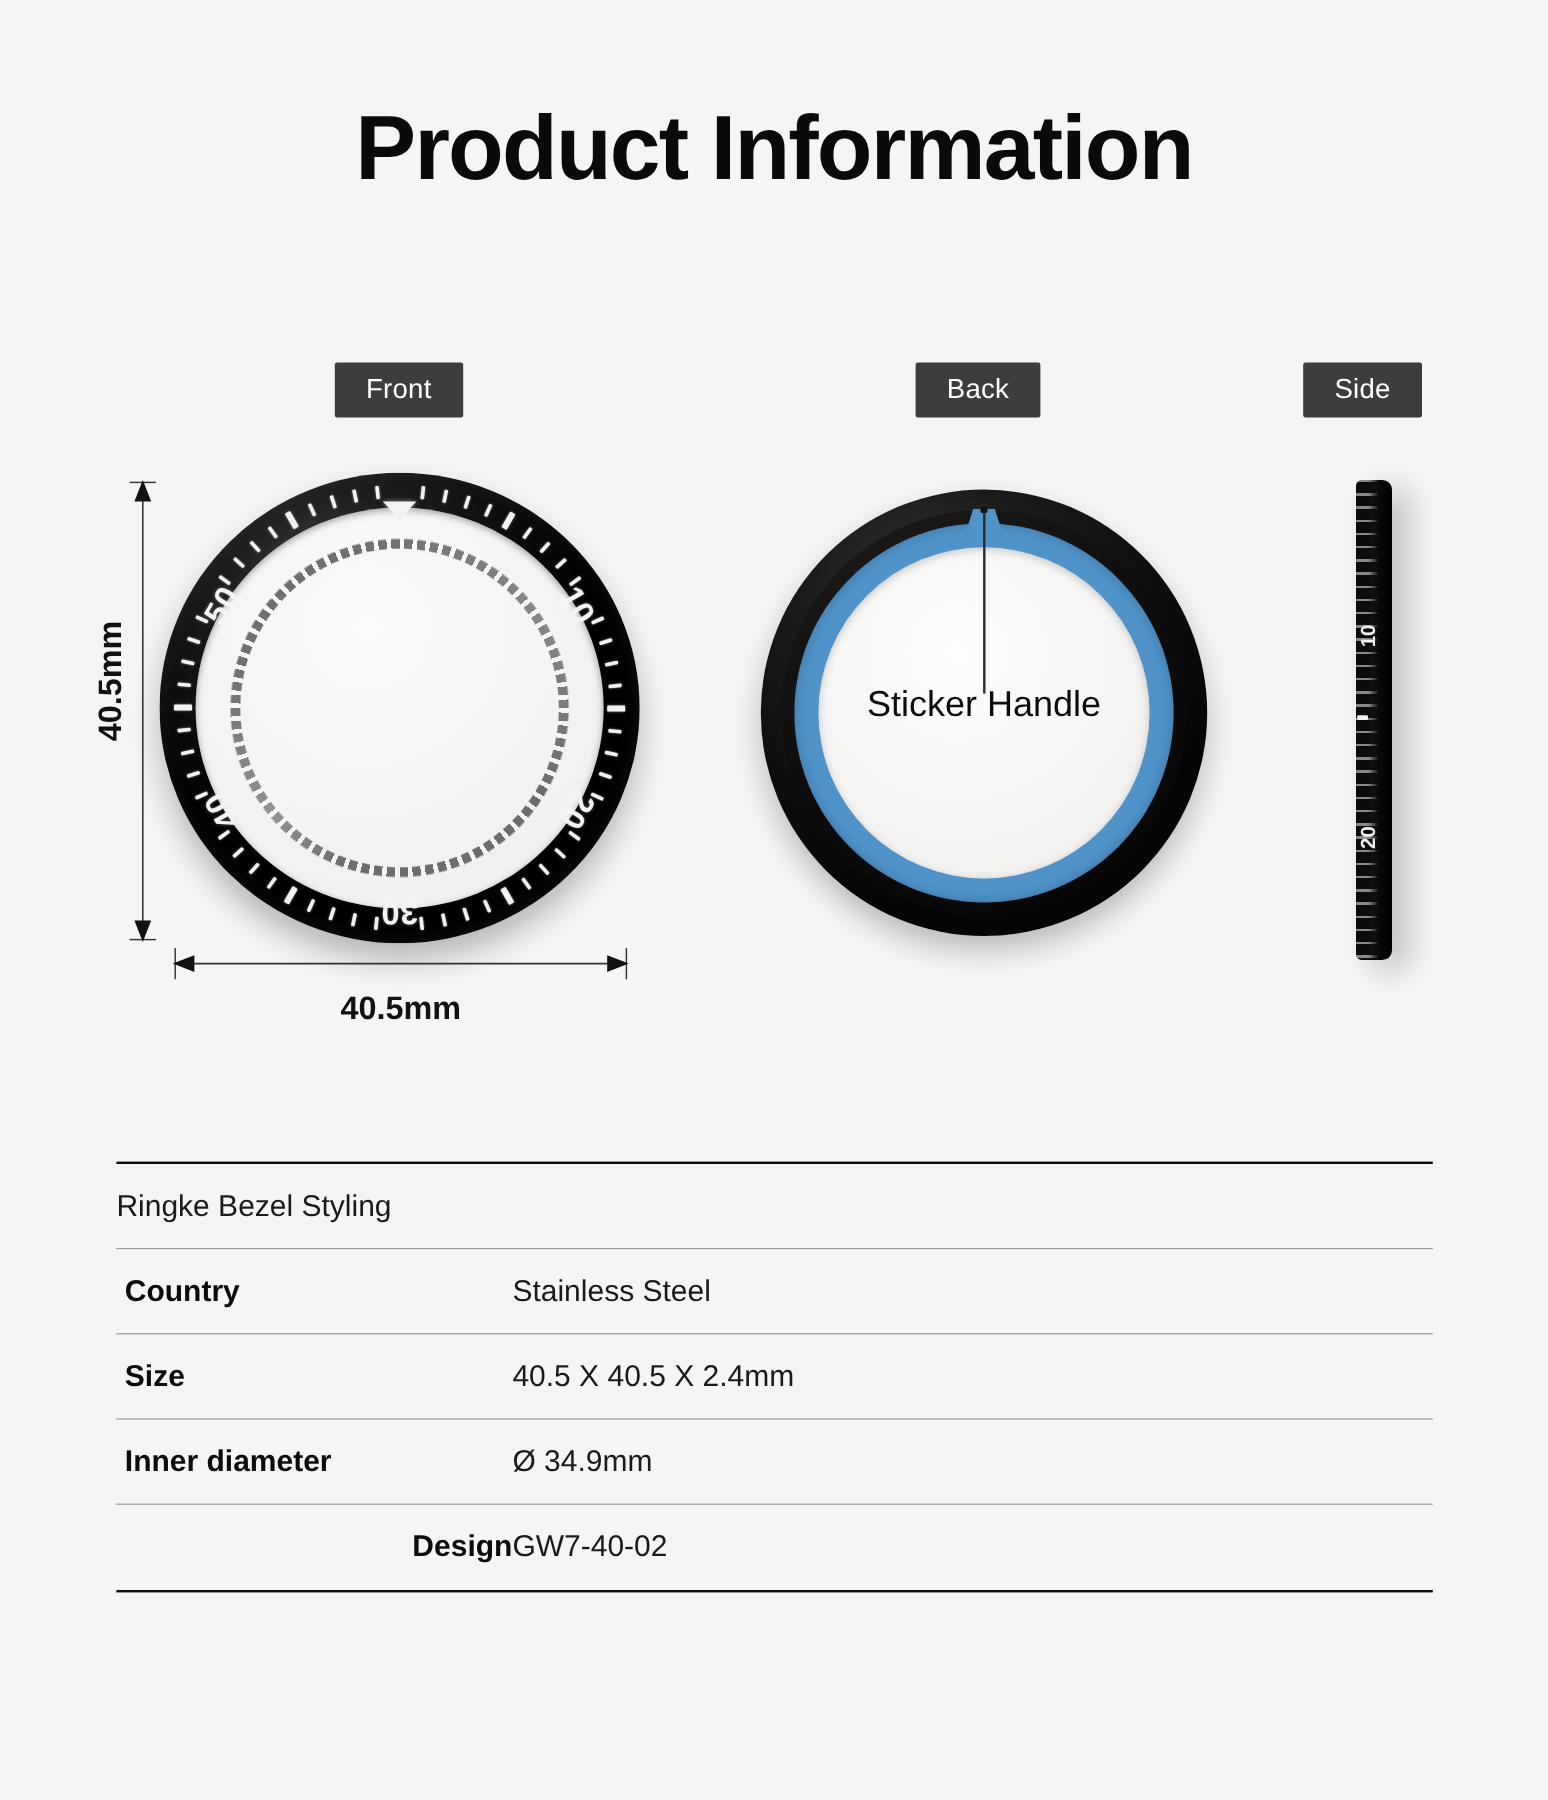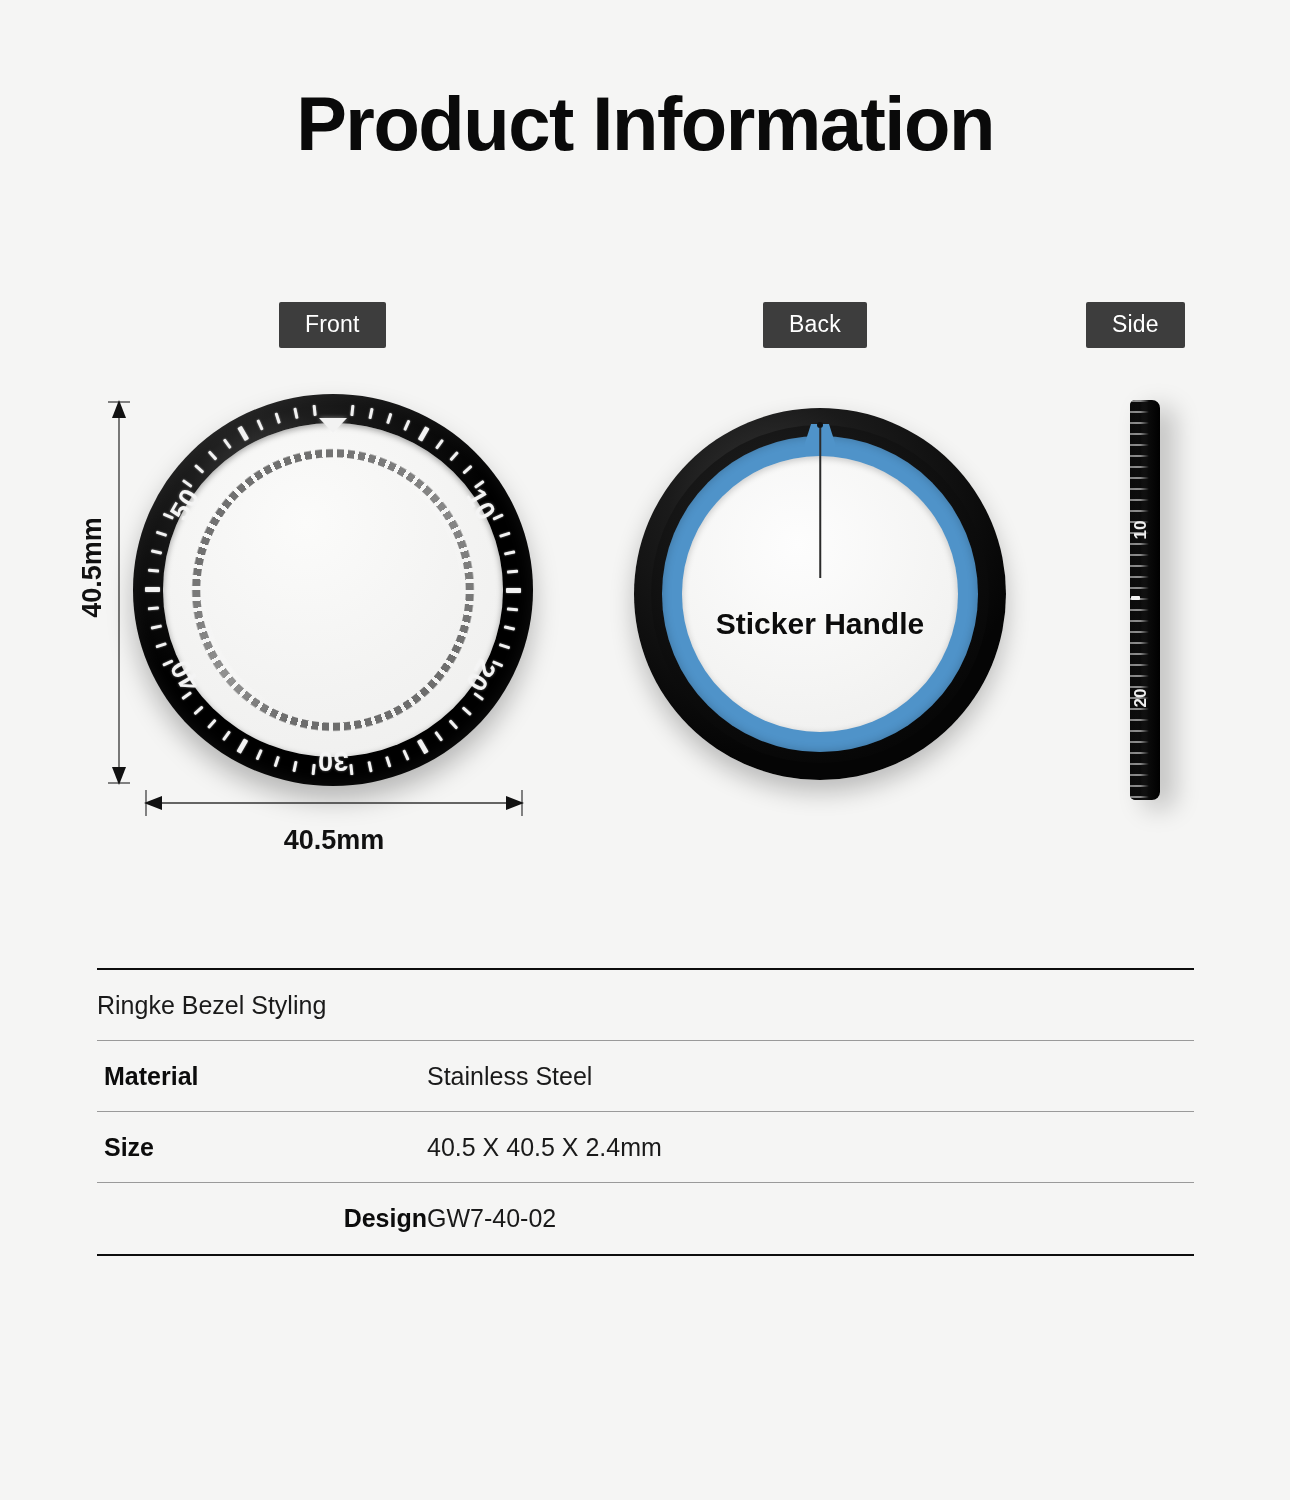--- a/index.html
+++ b/index.html
@@ -175,22 +175,22 @@
   }
   .callout-dot {
     position:absolute; left:50%; top:17px;
     transform:translate(-50%,-50%);
     width:6px; height:6px; border-radius:50%;
     background:#111; z-index:5;
   }
   .callout-text {
     position:absolute; left:50%; top:163px;
     transform:translateX(-50%);
-    font-size:30px; font-weight:bold; color:#0c0c0c;
-    white-space:nowrap; z-index:5;margin-top:36px;
+    font-size:30px; font-weight:normal; color:#0c0c0c;
+    white-space:nowrap; z-index:5;
   }
 
   
   .side-wrap { position:absolute; left:1124px; top:400px; width:60px; height:400px; }
   .side-body {
     position:absolute; left:6px; top:0; width:30px; height:400px;
     background:linear-gradient(90deg, #151515 0%, #2c2c2c 22%, #0a0a0a 62%, #000 100%);
     border-radius:5px 8px 8px 5px;
     box-shadow:14px 8px 26px rgba(0,0,0,0.22);
   }
@@ -468,26 +468,30 @@
     <div class="side-tick" style="top:196px"></div>
     <div class="side-num" id="side-num-top" style="top:120px">10</div>
     <div class="side-num" id="side-num-bottom" style="top:288px">20</div>
   </div>
 
   <div class="spec" id="spec-table">
       <div class="spec-row">
         <div class="spec-value">Ringke Bezel Styling</div>
       </div>
       <div class="spec-row">
-        <div class="spec-label">Material</div>
+        <div class="spec-label">Country</div>
         <div class="spec-value">Stainless Steel</div>
       </div>
       <div class="spec-row">
         <div class="spec-label">Size</div>
         <div class="spec-value">40.5 X 40.5 X 2.4mm</div>
       </div>
       <div class="spec-row">
+        <div class="spec-label">Inner diameter</div>
+        <div class="spec-value">Ø 34.9mm</div>
+      </div>
+      <div class="spec-row">
         <div class="spec-label">Design</div>
         <div class="spec-value">GW7-40-02</div>
       </div>
     </div>
 
 </div>
 
 </body></html>

